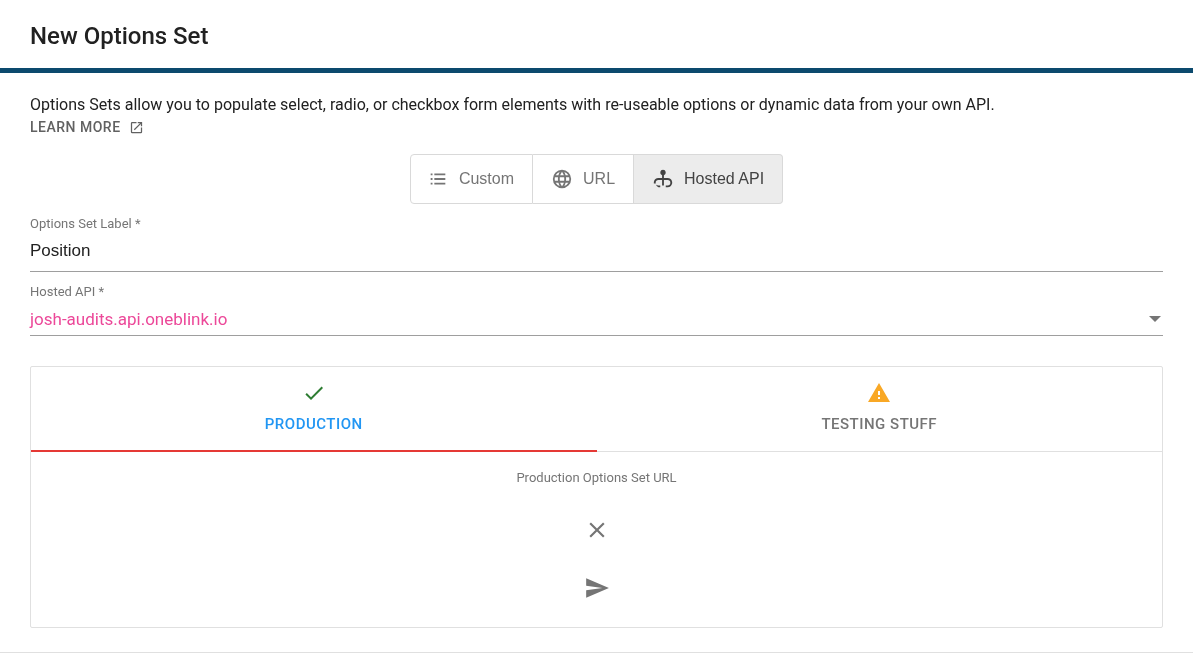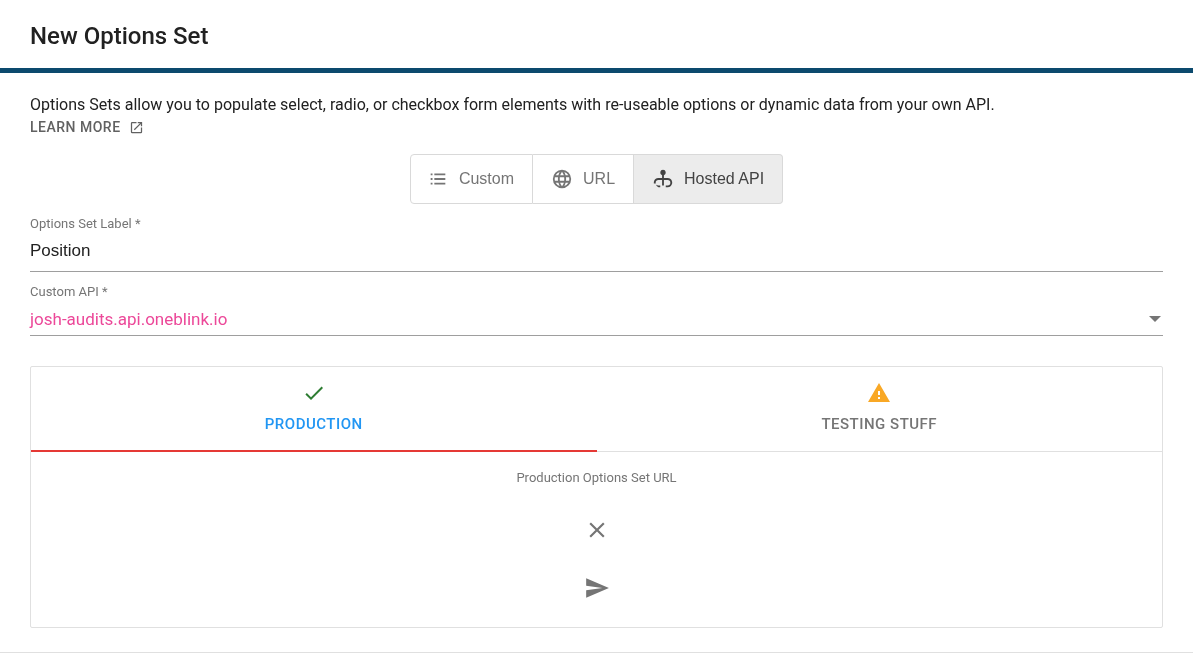--- a/index.html
+++ b/index.html
@@ -248,21 +248,21 @@
         </button>
       </div>
     </div>
 
     <div class="field">
       <label class="field-label">Options Set Label *</label>
       <input class="text-input" type="text" value="Position" style="">
     </div>
 
     <div class="field">
-      <label class="field-label">Custom API *</label>
+      <label class="field-label">Hosted API *</label>
       <div class="select-wrapper">
         <div class="select-value">josh-audits.api.oneblink.io</div>
         <div class="select-caret"></div>
       </div>
     </div>
 
     <div class="env-card">
       <div class="tabs">
         <div class="tab ok active">
           <svg viewBox="0 0 24 24">

